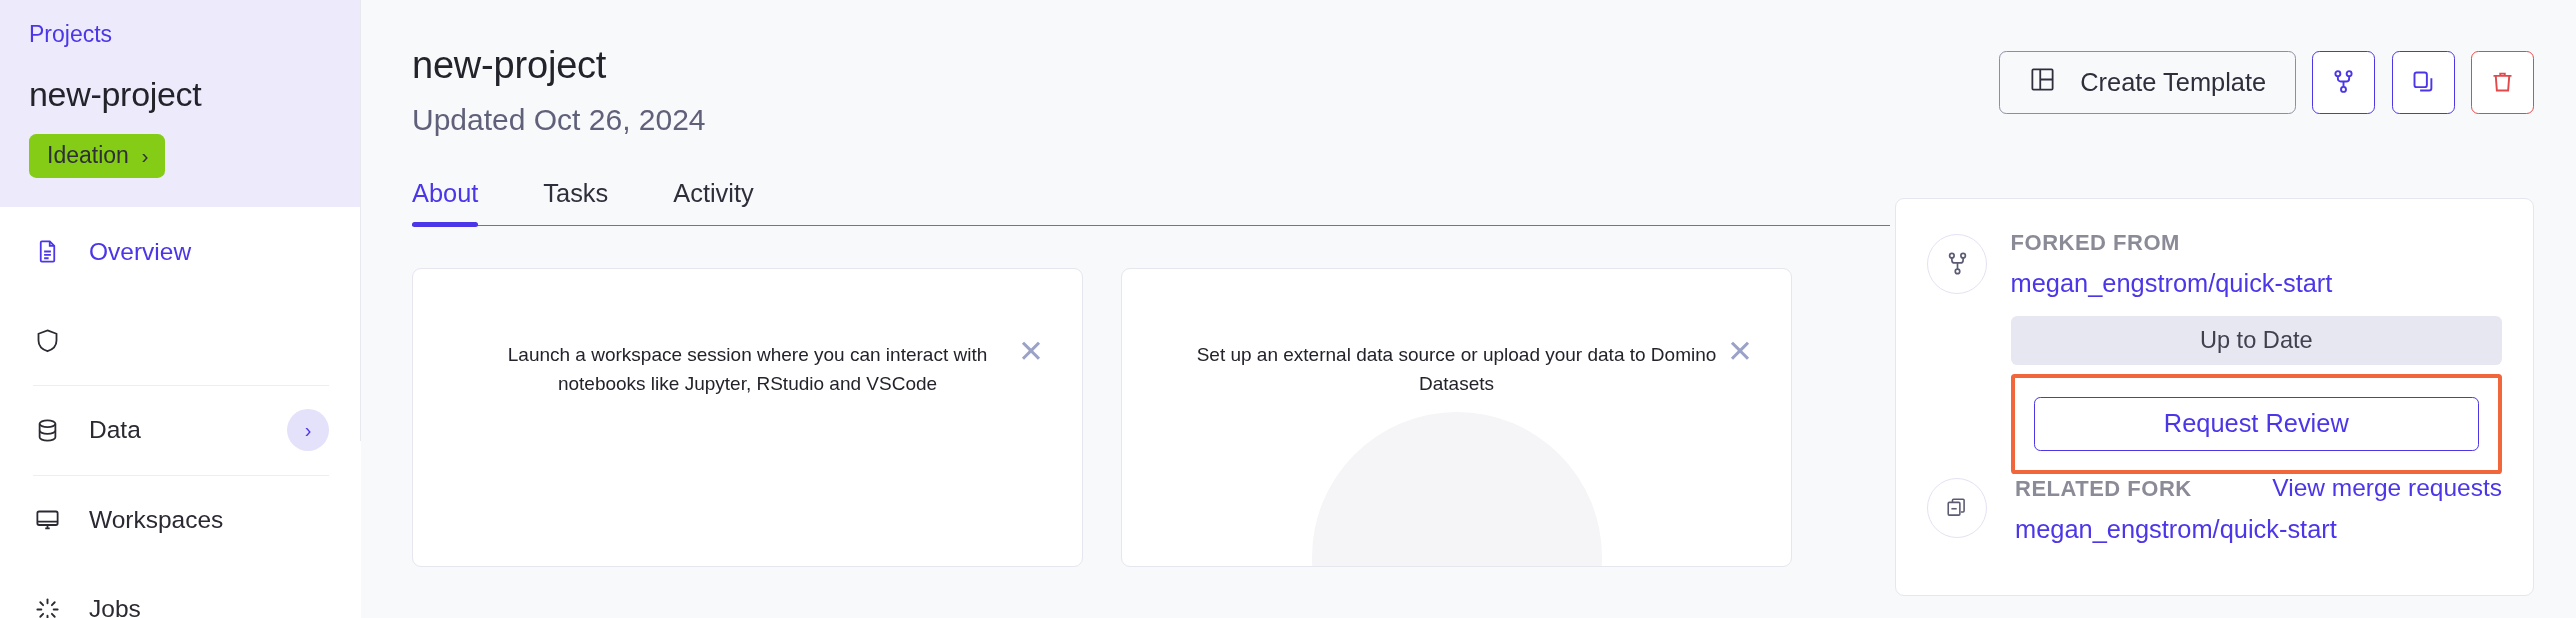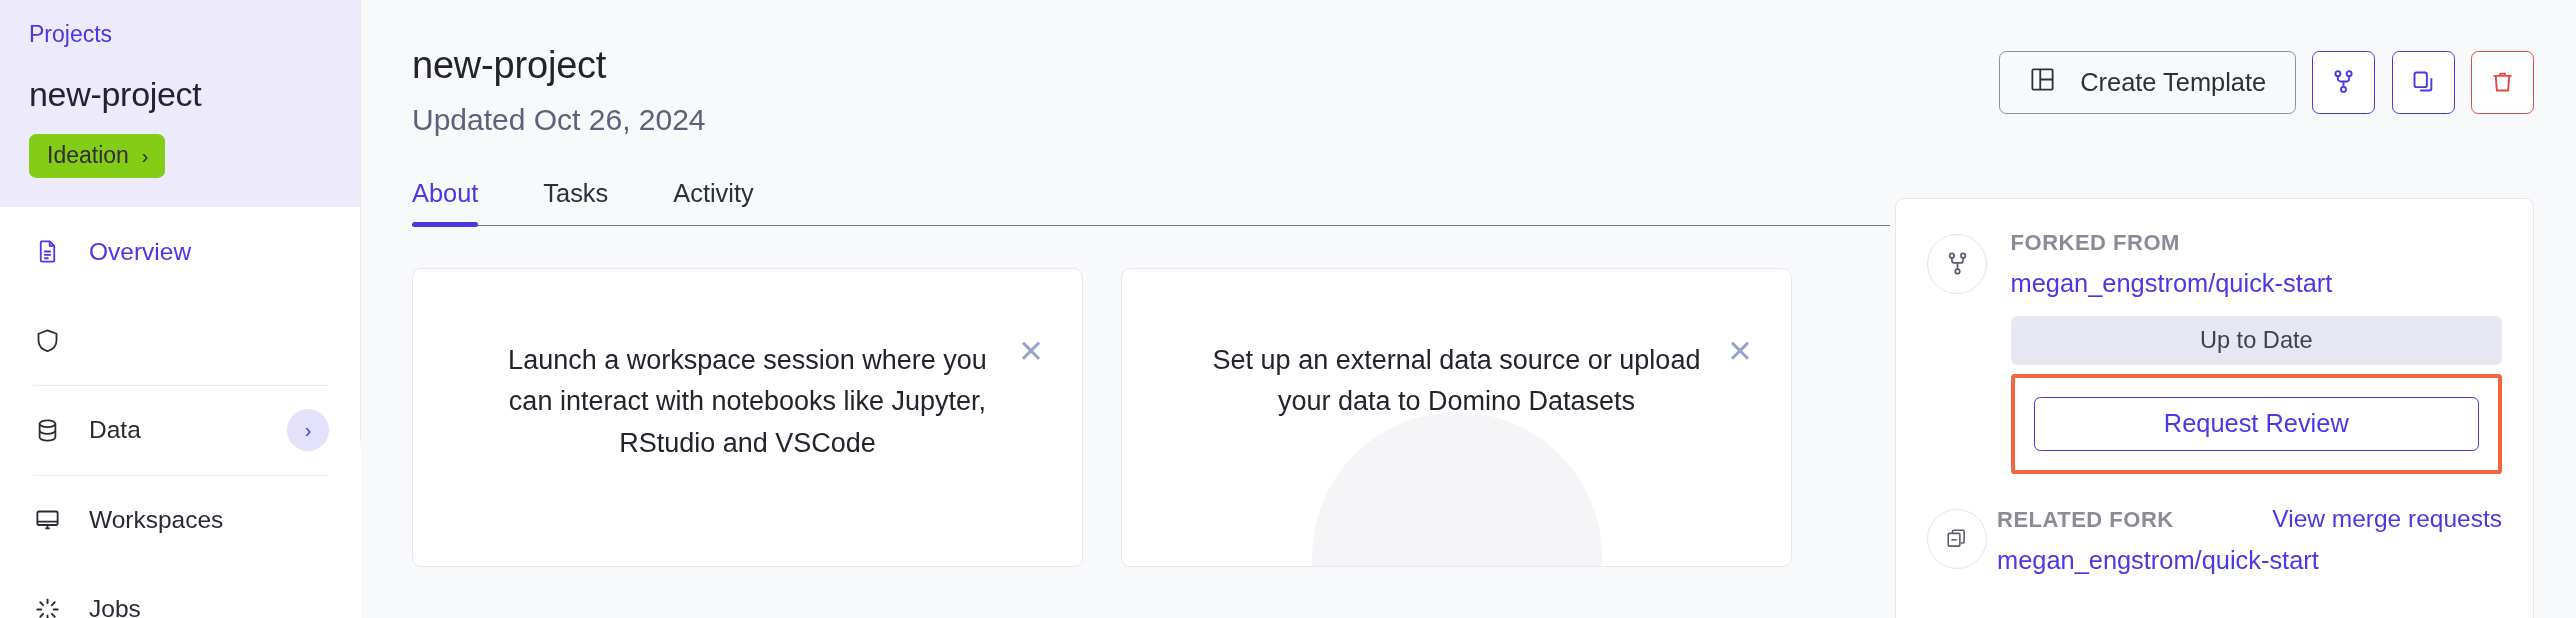--- a/index.html
+++ b/index.html
@@ -158,21 +158,21 @@
     border: 0.9px solid #e6e6ee;
     border-radius: 9px;
     position: relative;
     overflow: hidden;
     display: flex;
     align-items: flex-start;
     justify-content: center;
     padding: 71px 71px 0 71px;
   }
   .card .card-text {
-    font-size: 27px;
+    font-size: 19px;
     line-height: 1.55;
     color: #23232b;
     text-align: center;
   }
   .card .close-x {
     position: absolute;
     top: 67px; right: 38px;
     font-size: 31px;
     color: #9aa2c8;
     line-height: 1;
@@ -244,21 +244,21 @@
     border: 0.9px solid #4b36e8;
     border-radius: 6.3px;
     background: #ffffff;
     color: #4b36e8;
     font-size: 25.4px;
     padding: 11px 0 12.7px 0;
     text-align: center;
     cursor: pointer;
     font-family: "Liberation Sans", sans-serif;
   }
-  .related-row { display: flex; gap: 10px; margin-top: 31px; }
+  .related-row { display: flex; gap: 28px; }
   .related-head { display: flex; align-items: baseline; justify-content: space-between; }
   .merge-link { font-size: 24.5px; color: #4b36e8; cursor: pointer; white-space: nowrap; }
 </style>
 </head>
 <body>
 
 <div class="app">
 
   <aside class="sidebar">
     <div class="sidebar-header">

